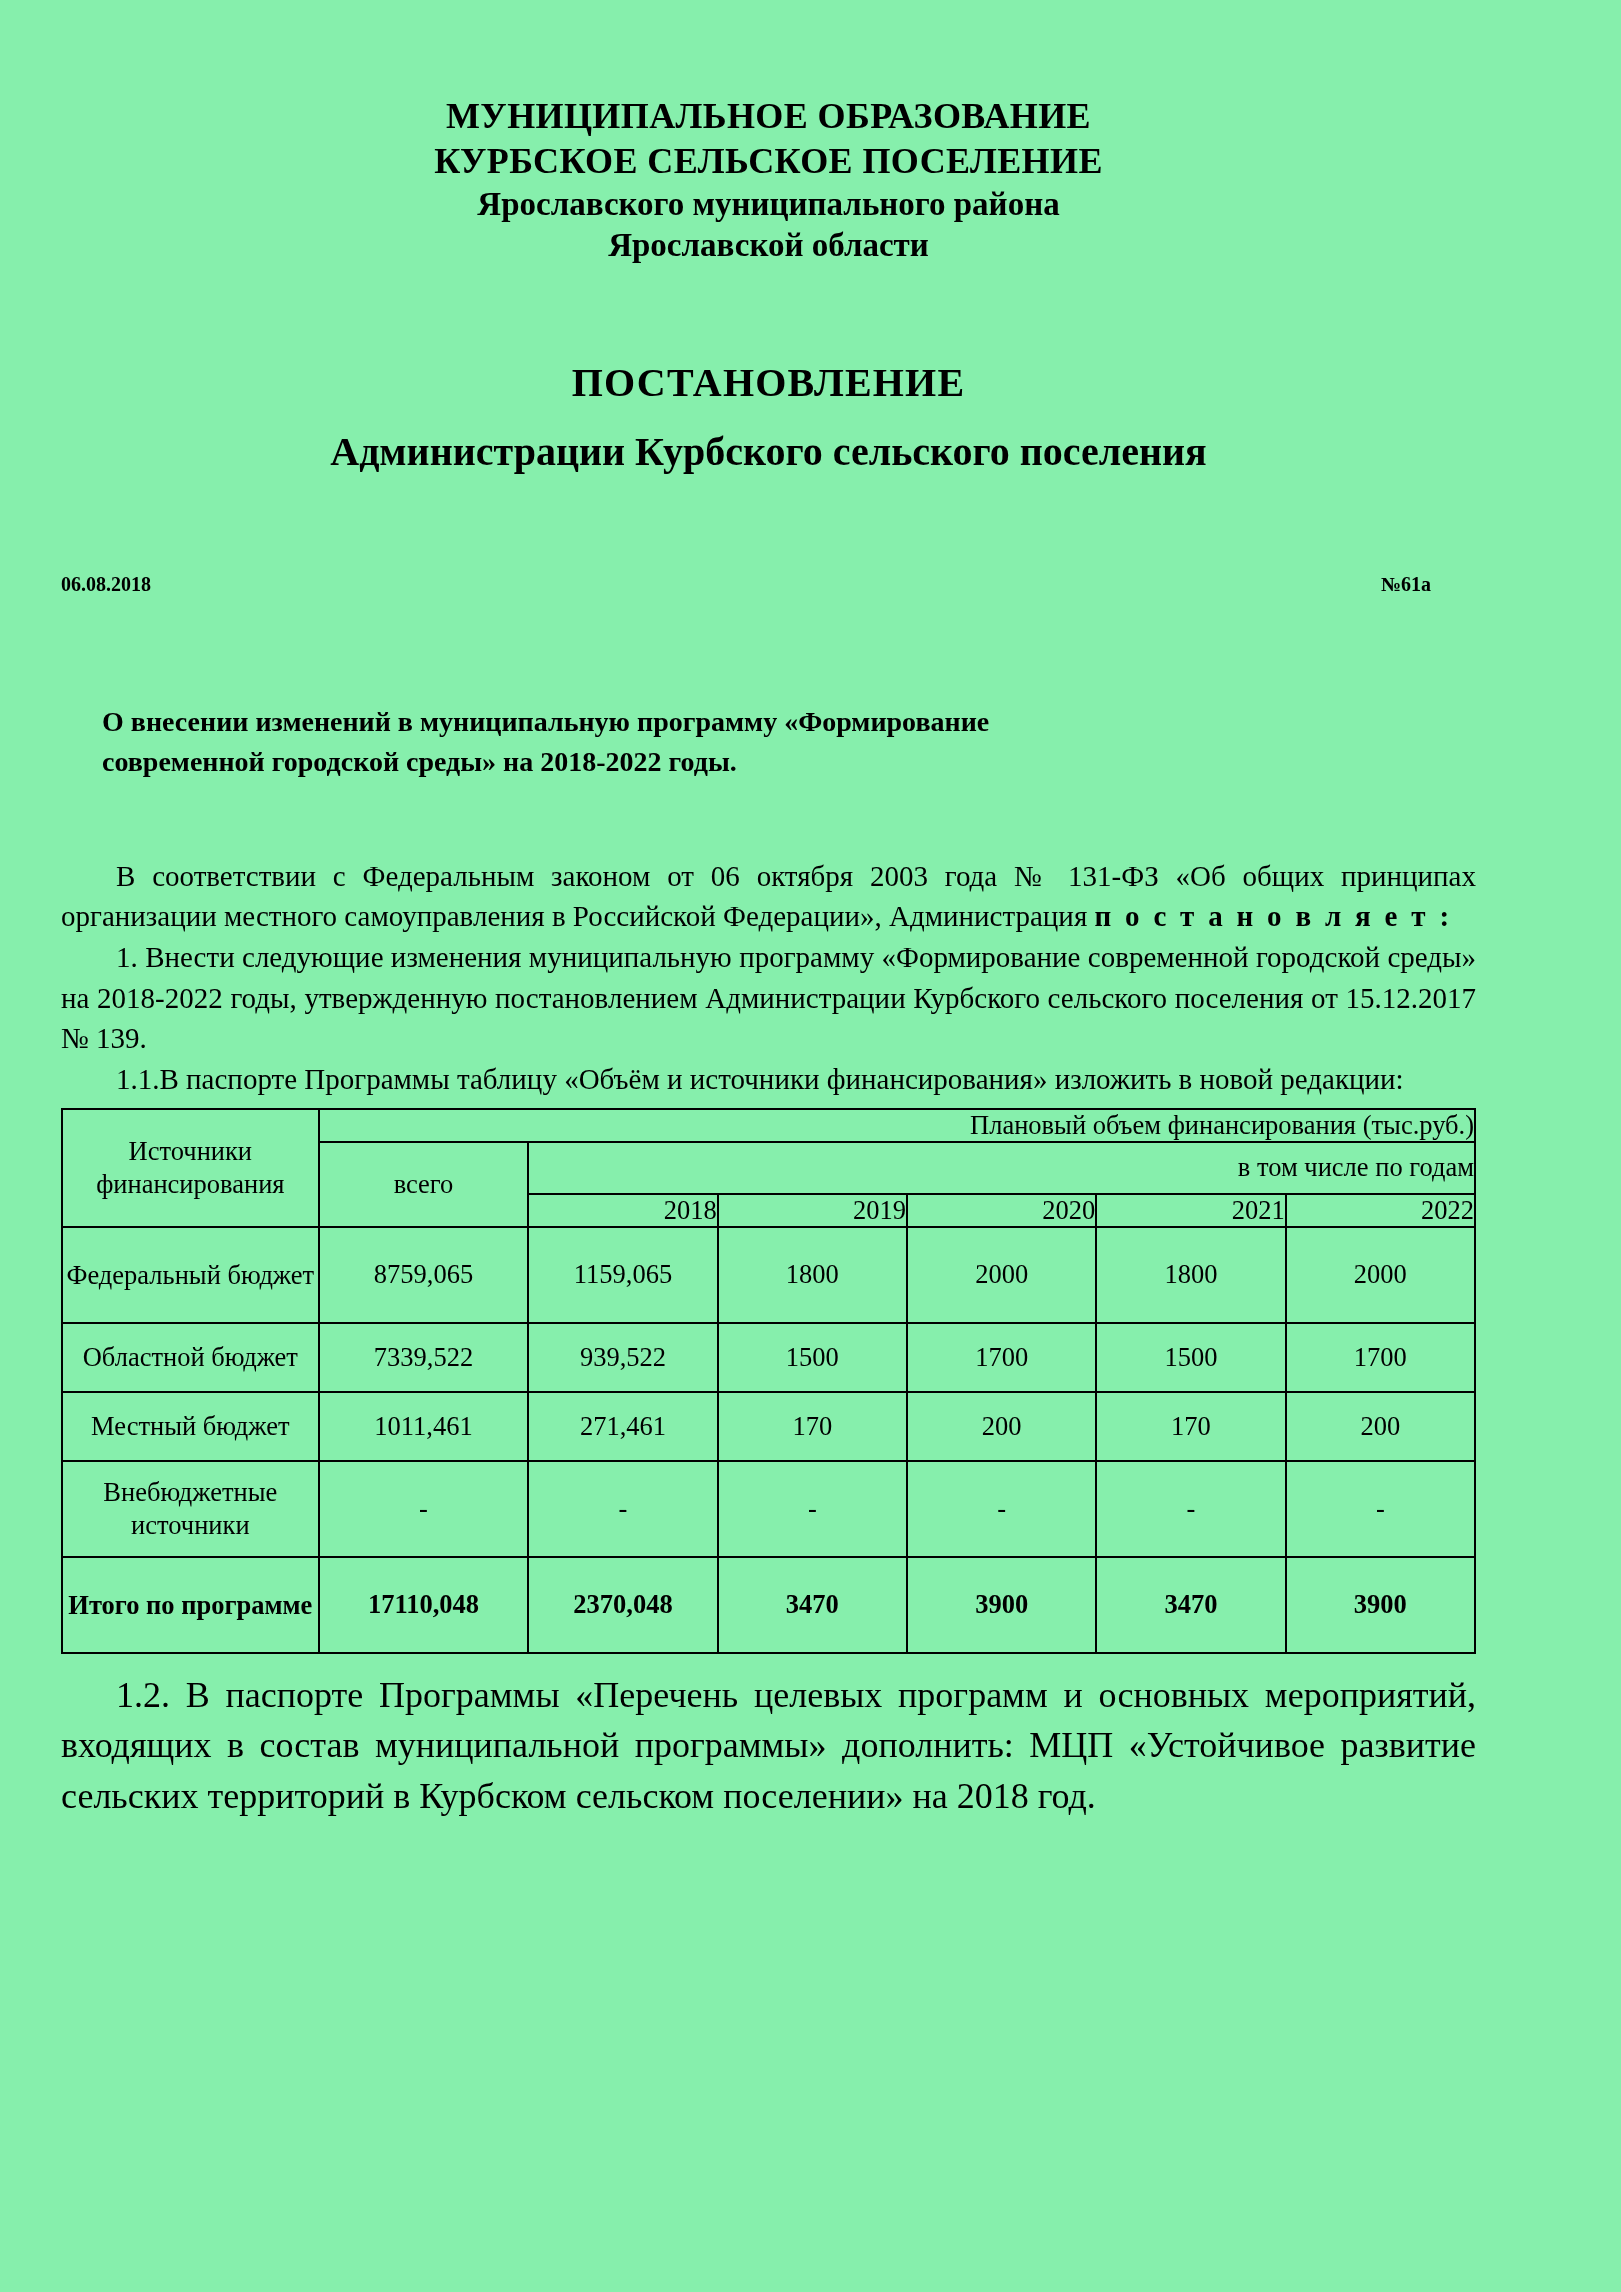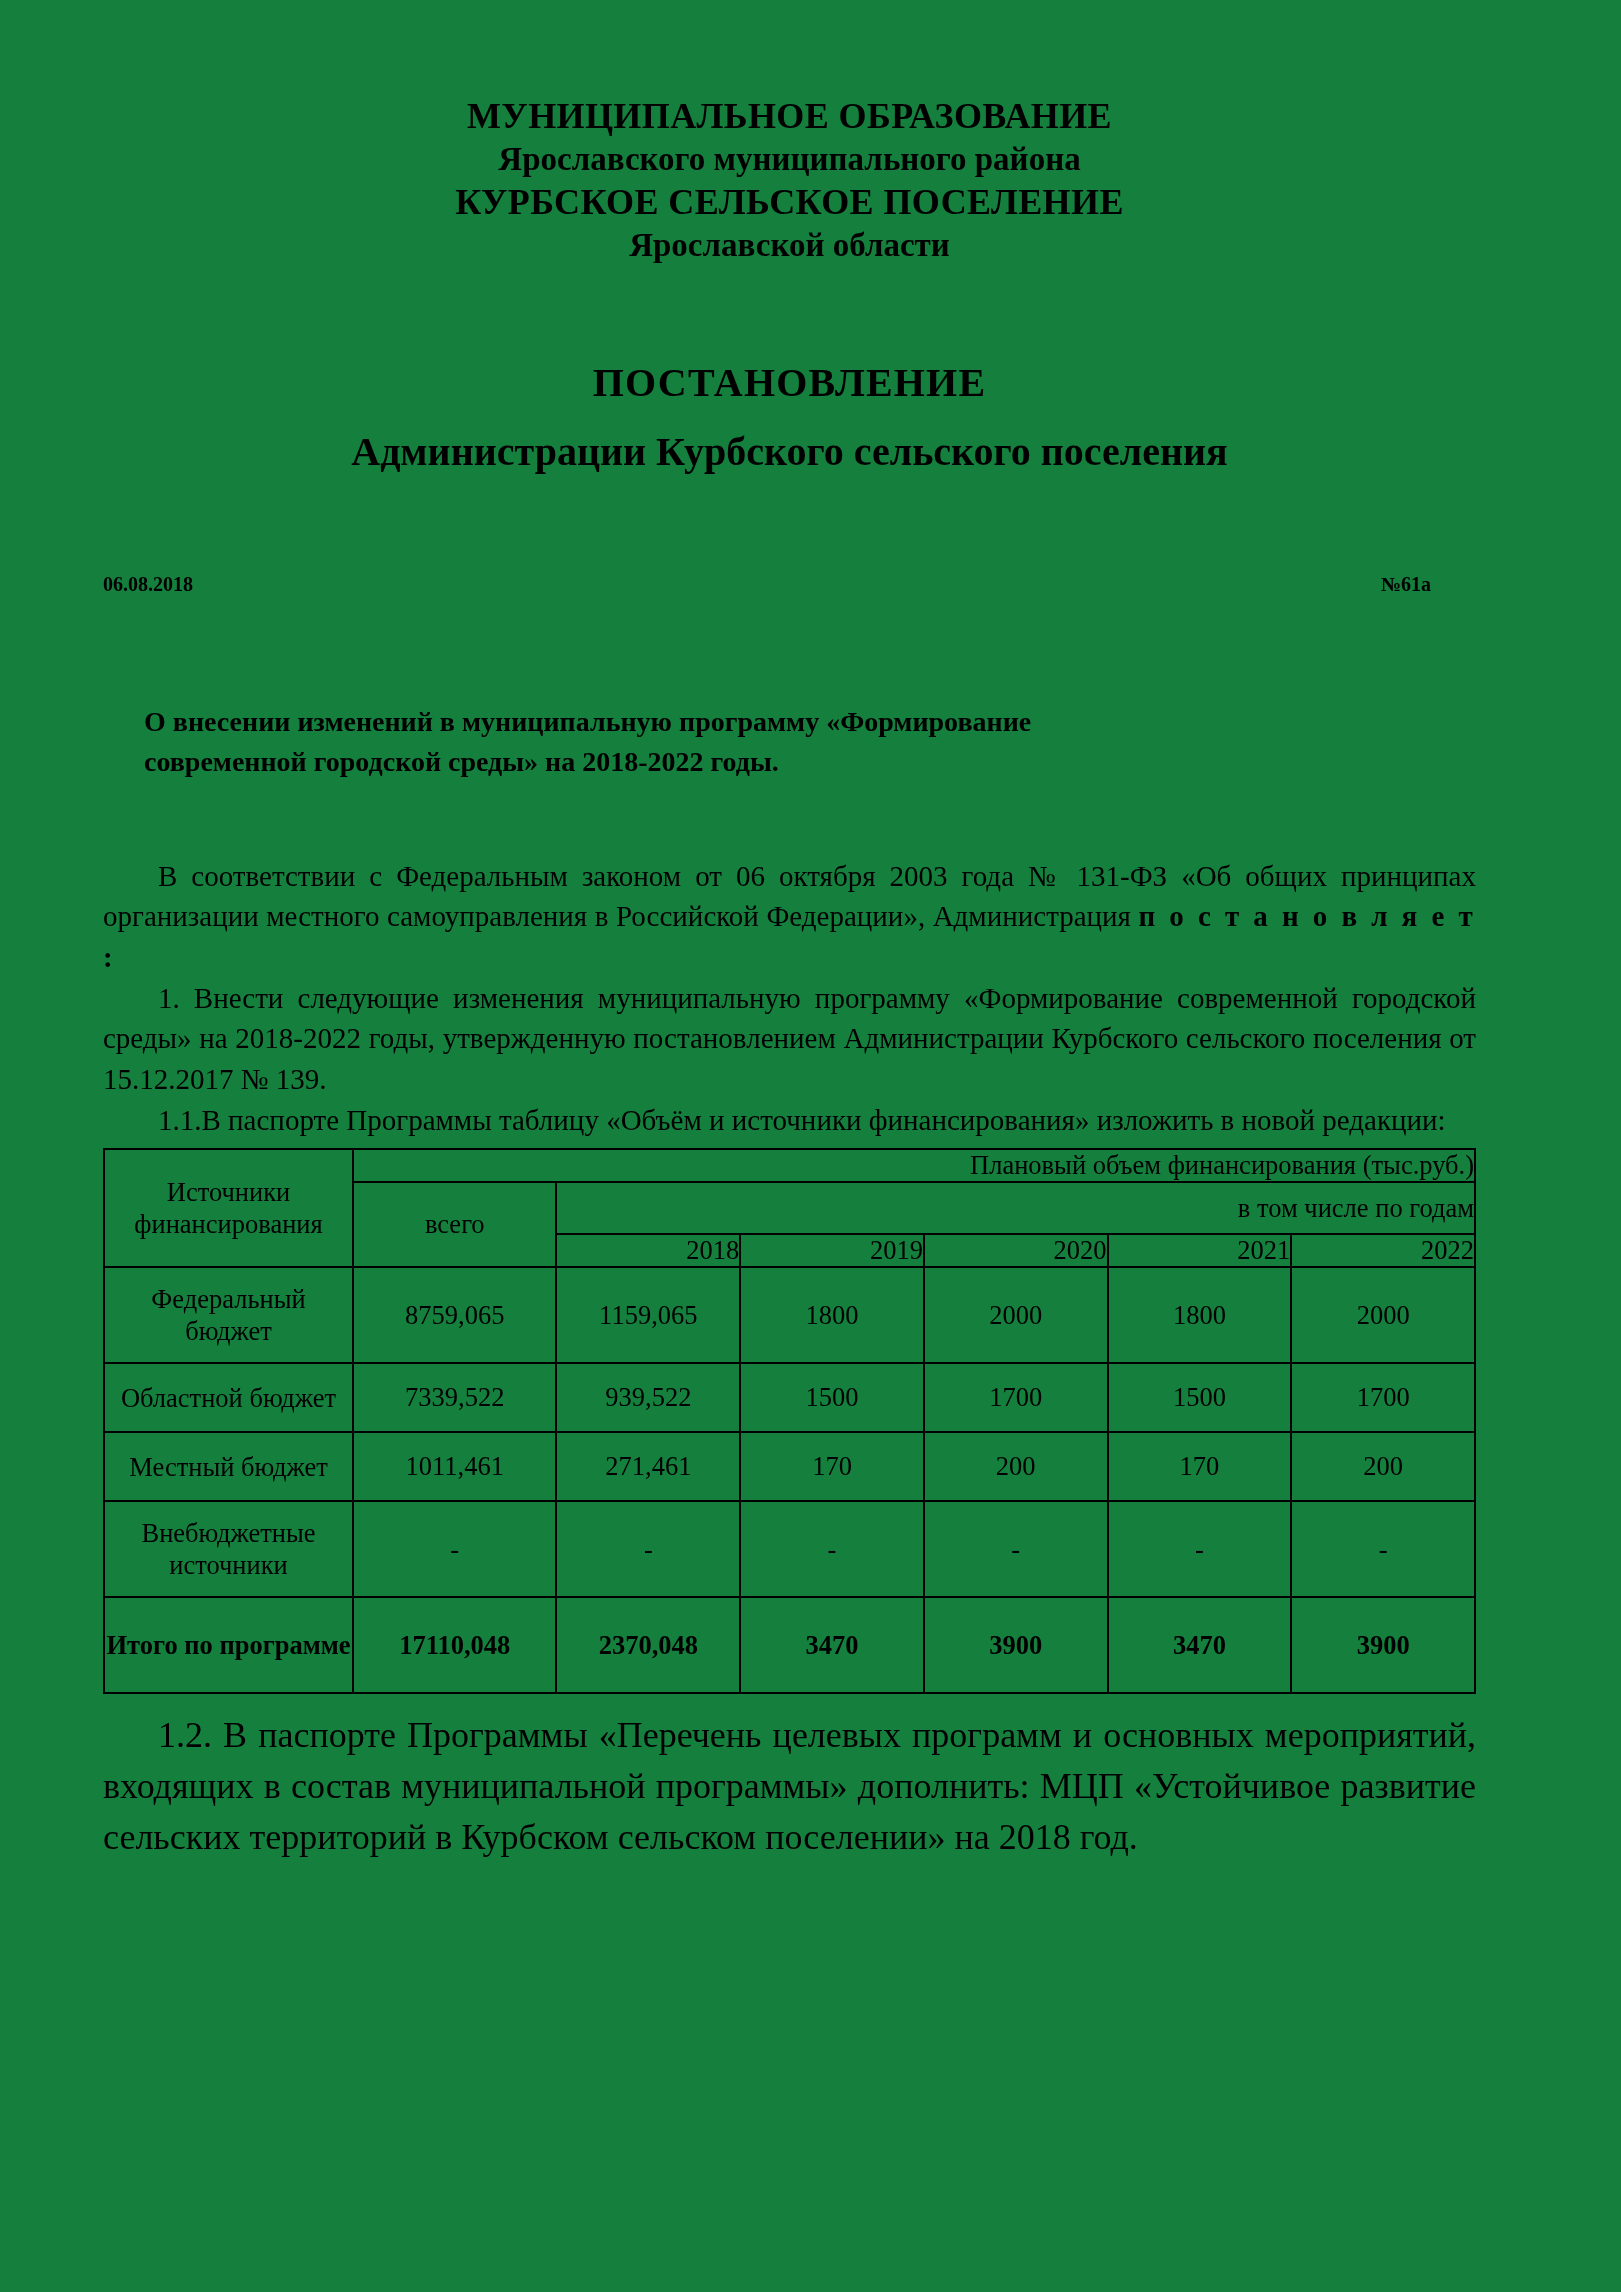--- a/index.html
+++ b/index.html
@@ -10,23 +10,23 @@
   }
   body {
     font-family: "Liberation Serif", "DejaVu Serif", serif;
     color: #000000;
   }
   .page {
     position: relative;
     width: 1621px;
     height: 2293px;
     margin: 0 auto;
-    background: #15803d;
+    background: #86efac;
     box-sizing: border-box;
-    padding: 67px 145px 0 103px;
+    padding: 67px 145px 0 61px;
     overflow: hidden;
   }
 
   
   .masthead {
     text-align: center;
     margin-top: 27.4px;
   }
   .masthead .line {
     font-weight: bold;
@@ -145,22 +145,22 @@
   }
   .tail p { margin: 0; text-indent: 55px; }
 </style>
 </head>
 <body>
 
 <div class="page">
 
   <div class="masthead">
     <div class="line caps">МУНИЦИПАЛЬНОЕ ОБРАЗОВАНИЕ</div>
+    <div class="line caps">КУРБСКОЕ СЕЛЬСКОЕ ПОСЕЛЕНИЕ</div>
     <div class="line mixed">Ярославского муниципального района</div>
-    <div class="line caps">КУРБСКОЕ СЕЛЬСКОЕ ПОСЕЛЕНИЕ</div>
     <div class="line mixed">Ярославской области</div>
   </div>
 
   <div class="act-block">
     <div class="act-title">ПОСТАНОВЛЕНИЕ</div>
     <div class="act-subtitle">Администрации Курбского сельского поселения</div>
   </div>
 
   <div class="docline">
     <div class="doc-date">06.08.2018</div>

